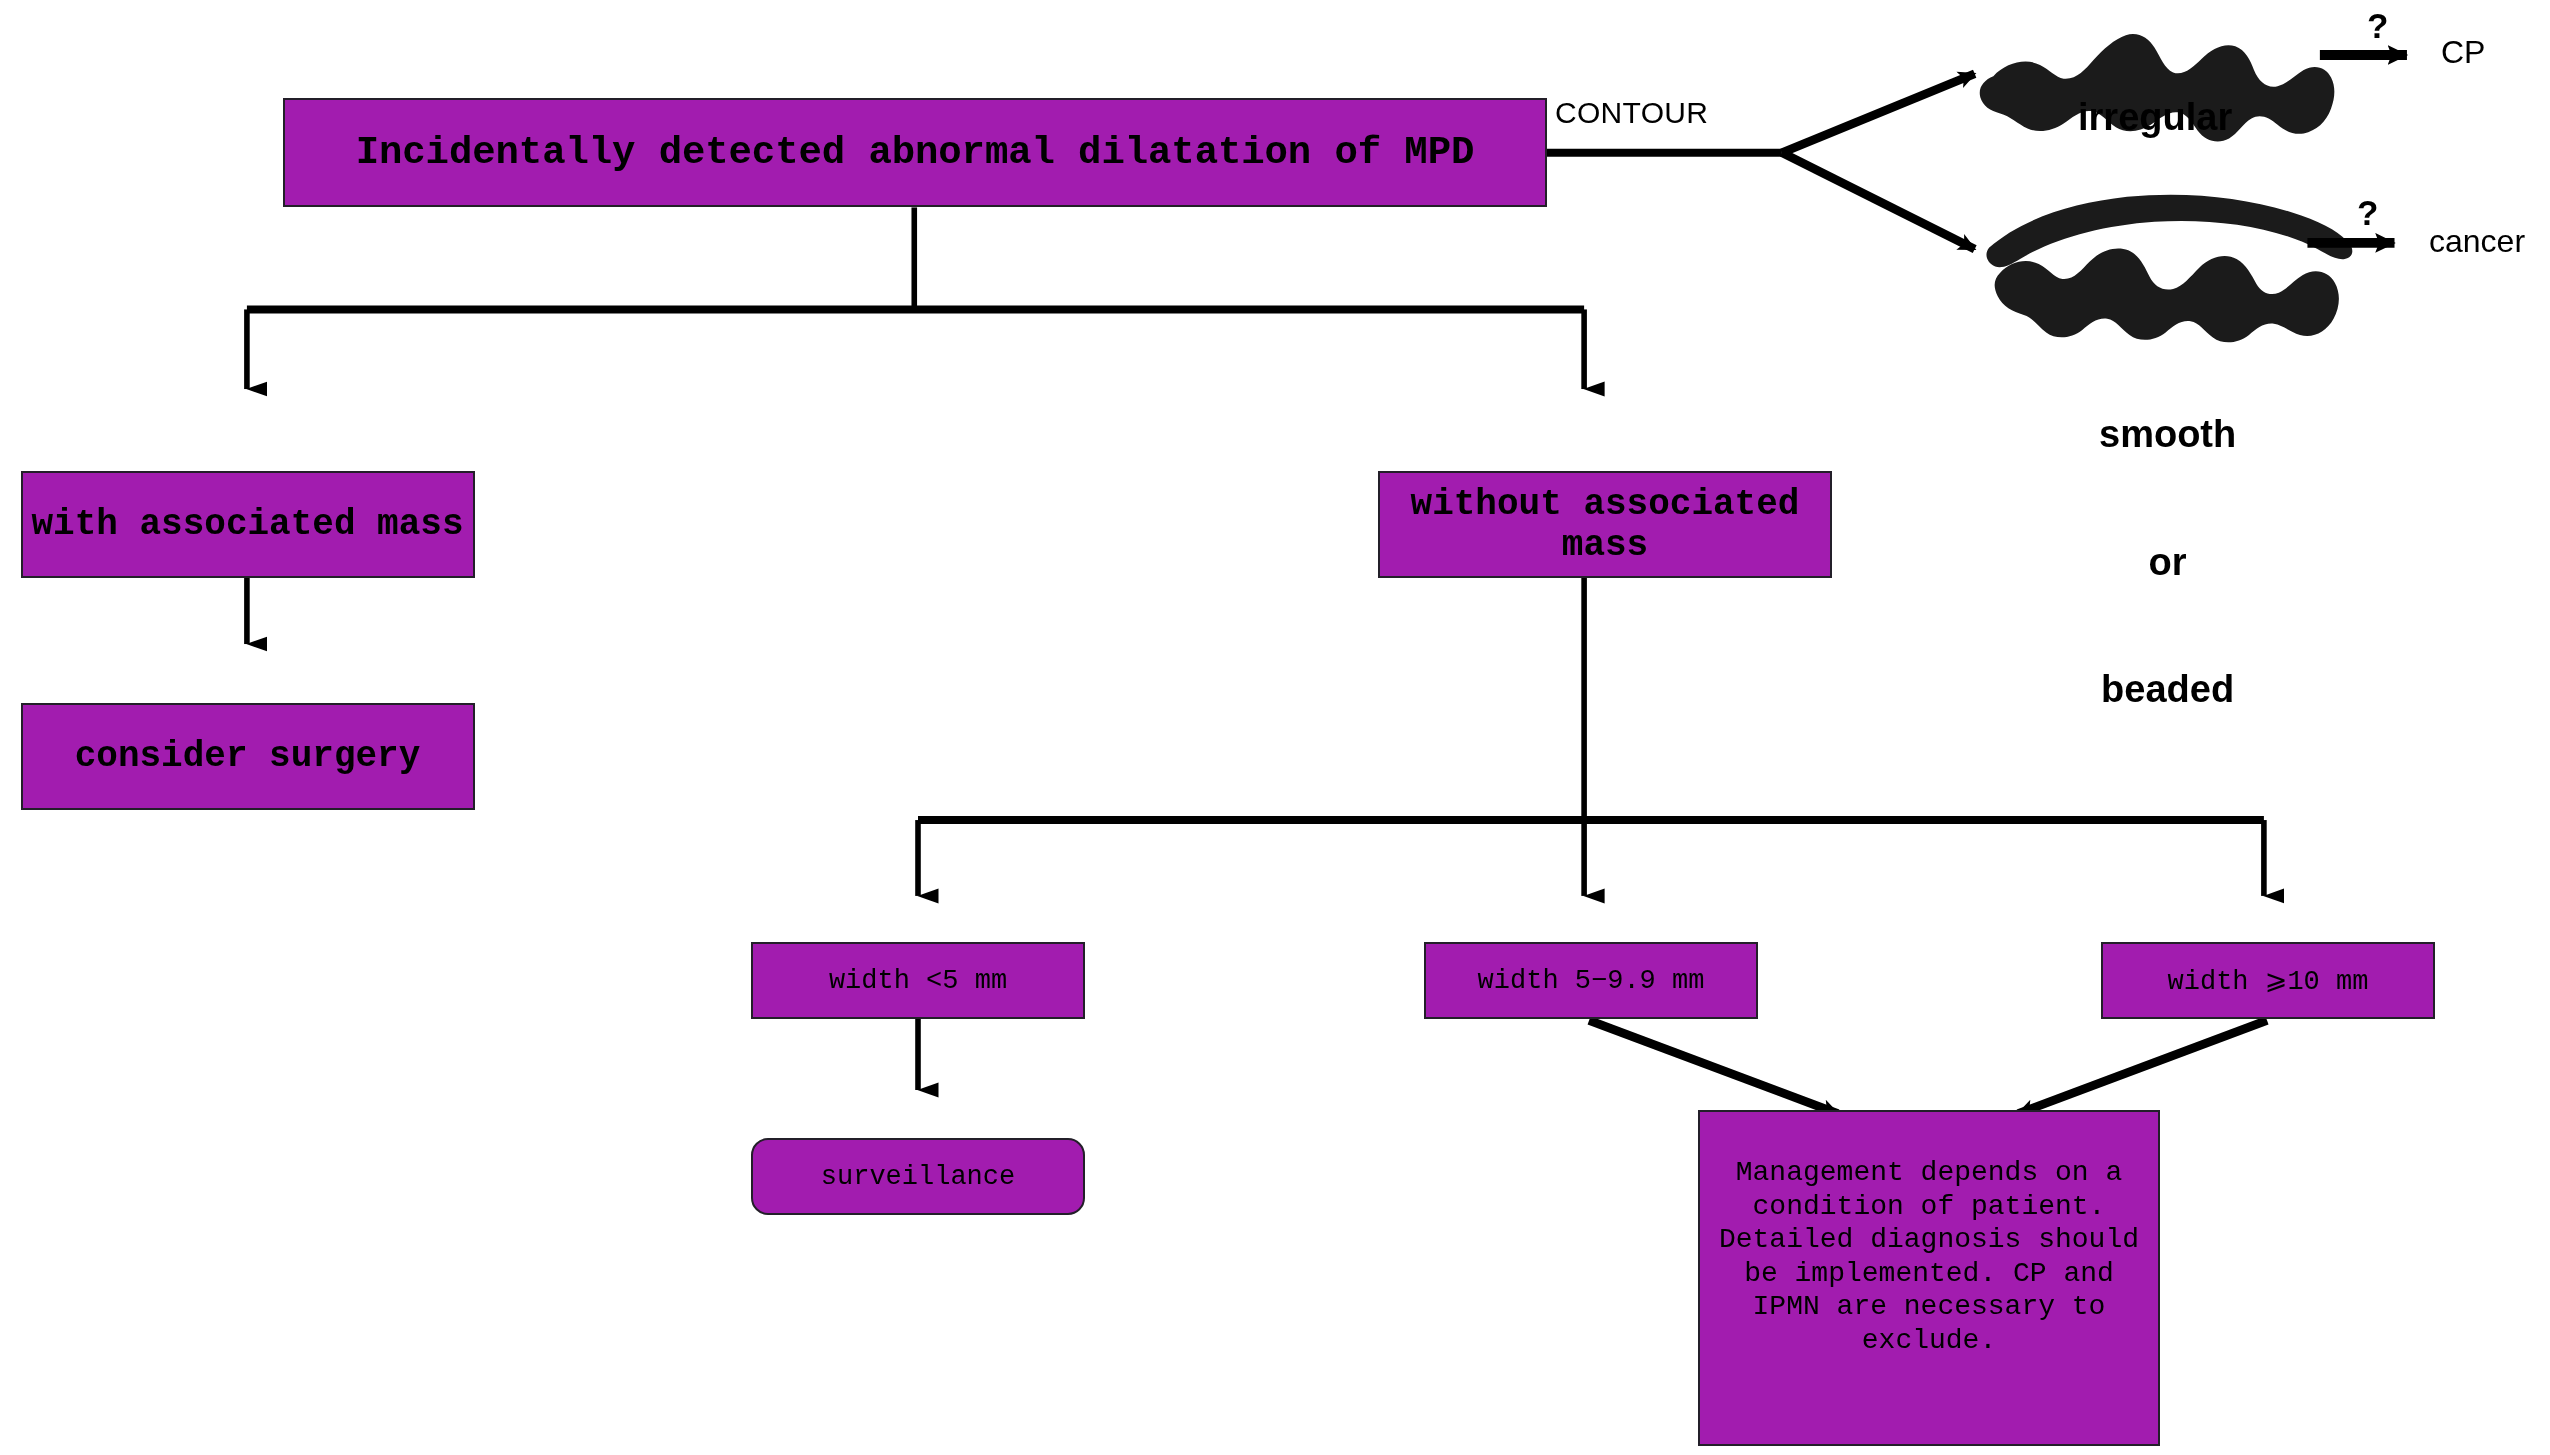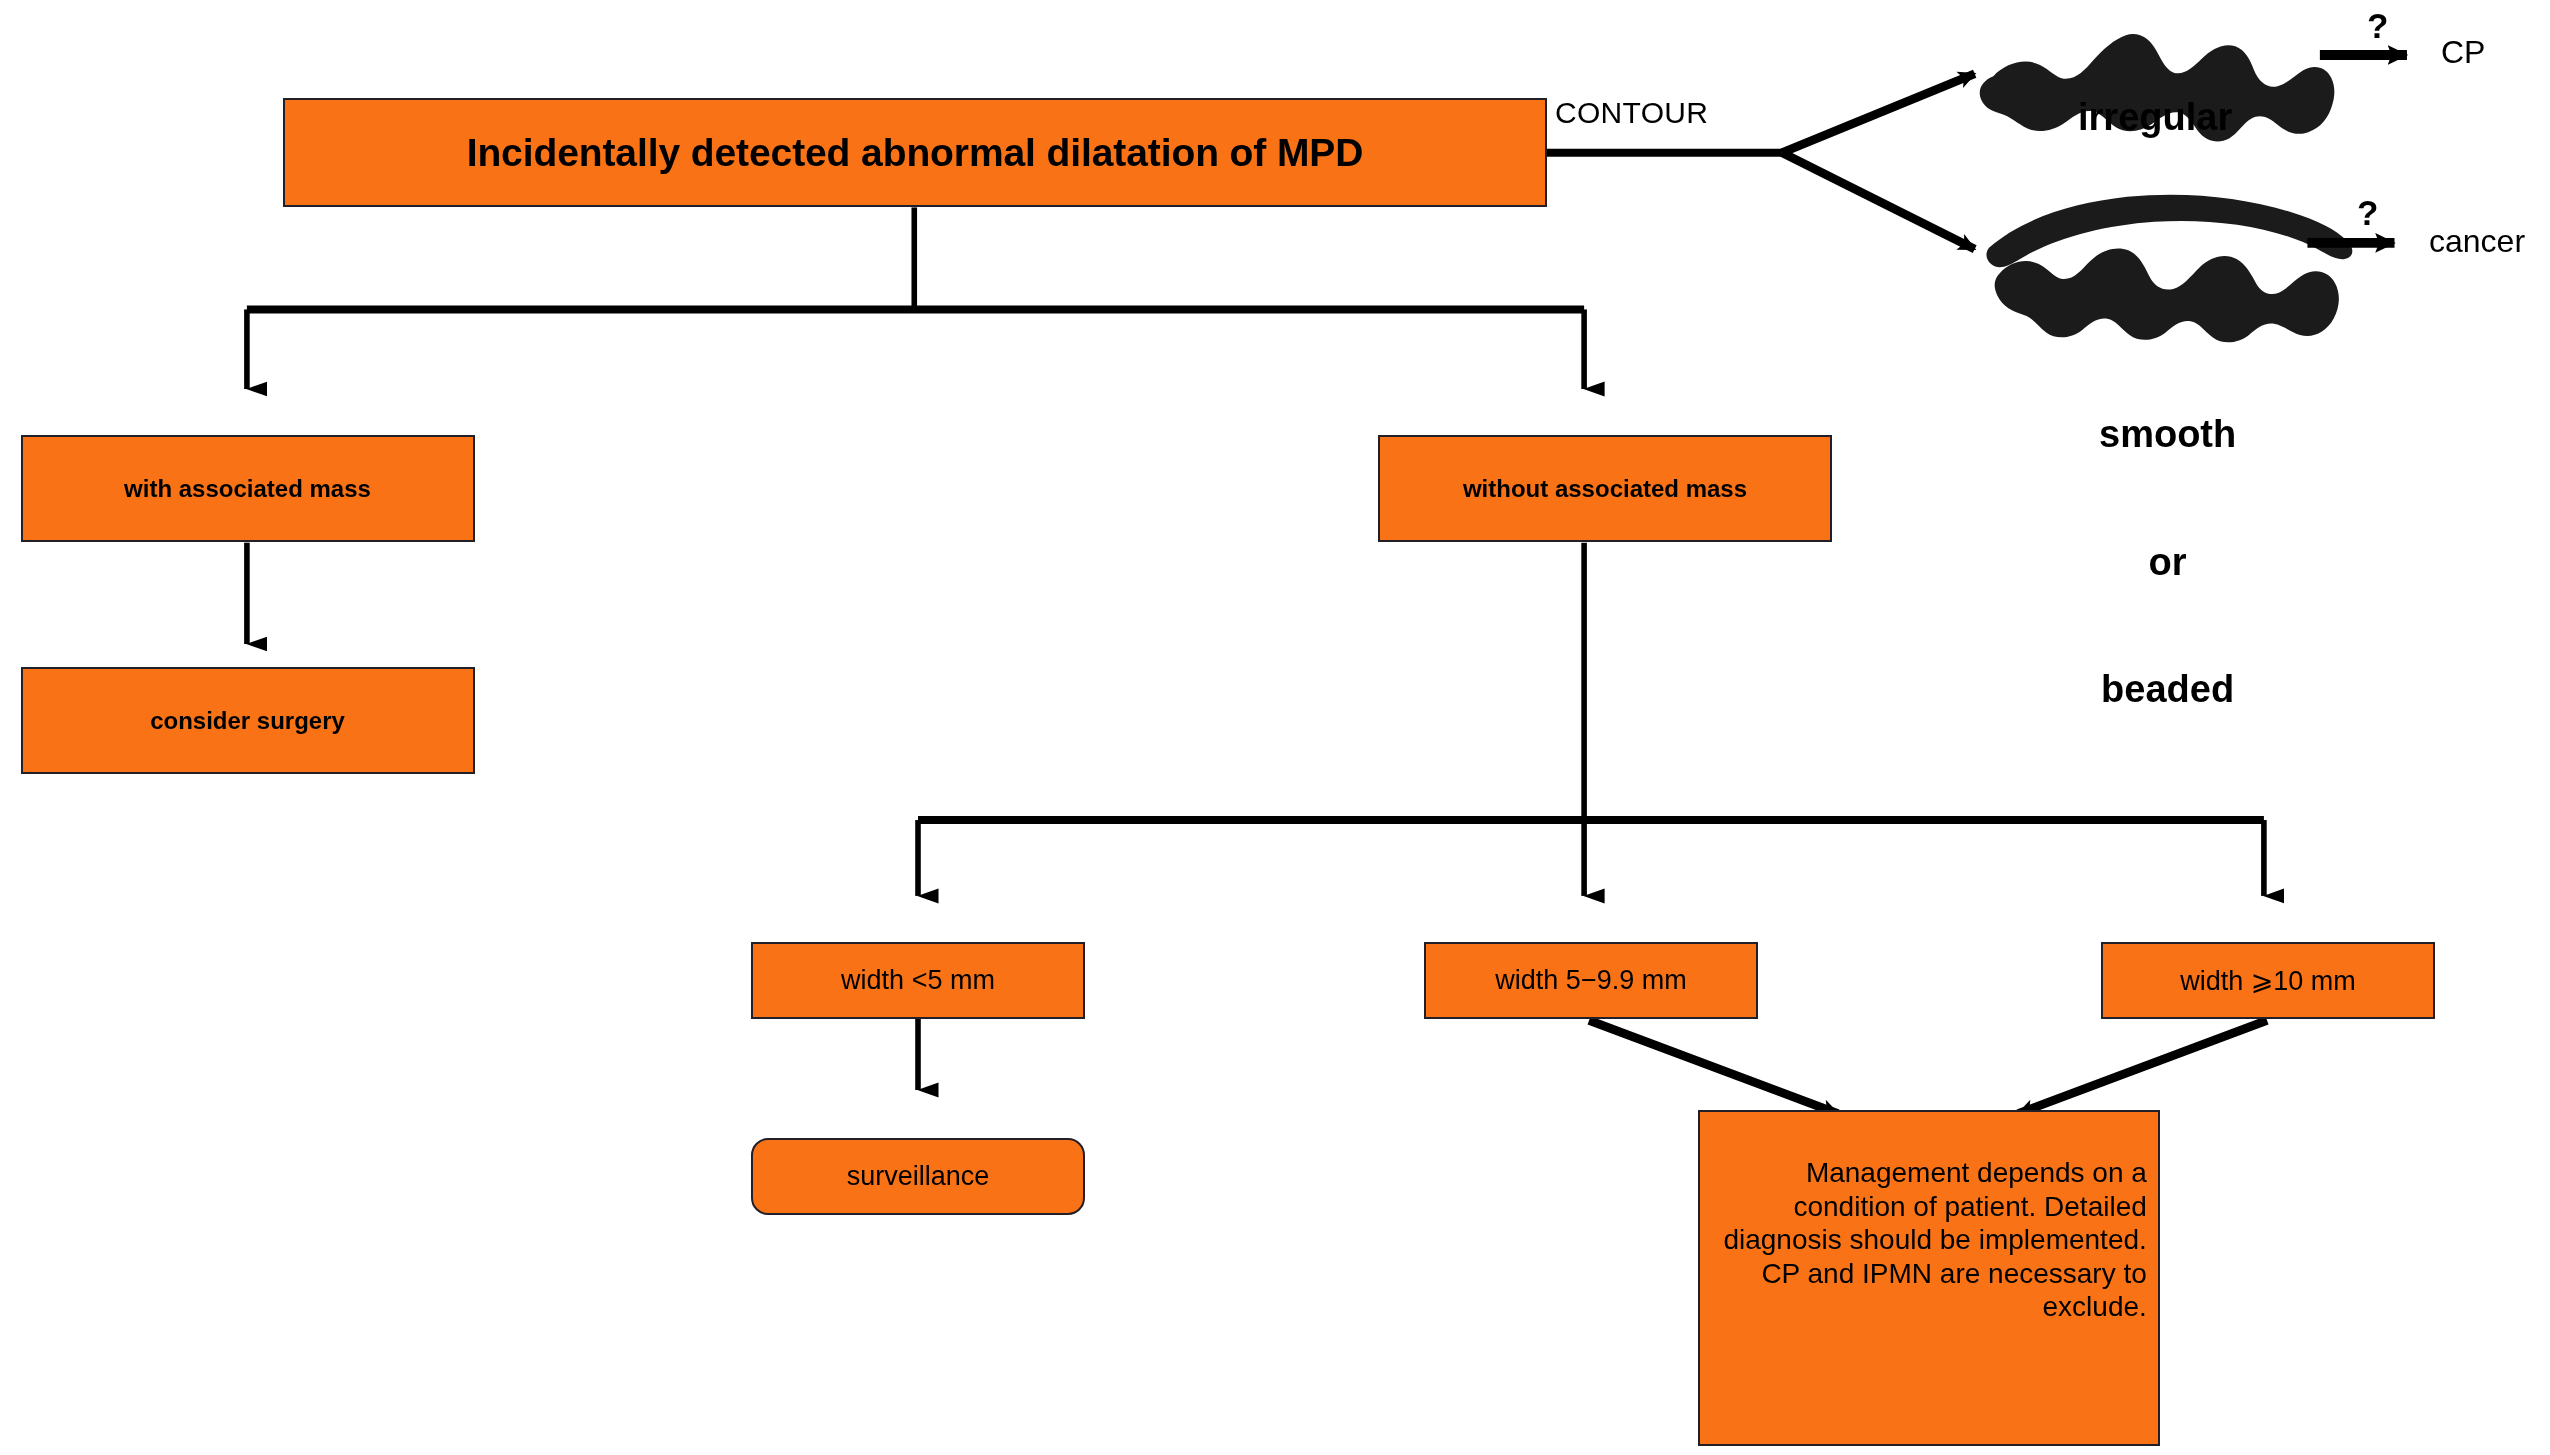--- a/index.html
+++ b/index.html
@@ -16,37 +16,39 @@
   }
   #svg-layer{
     position:absolute;
     left:0; top:0;
     width:2550px;
     height:1456px;
   }
   .node{
     position:absolute;
     box-sizing:border-box;
-    background:#f97316;
+    background:#a21caf;
     border:2.5px solid #231f29;
     display:flex;
     align-items:center;
     justify-content:center;
-    text-align:right;
+    text-align:center;
     color:#000000;
     z-index:3;
+    font-family:Liberation Mono, monospace;
   }
   .node-title{
     font-size:39px;
     font-weight:bold;
     letter-spacing:-0.1px;
   }
   .node-mid{
-    font-size:24px;
+    font-size:36px;
     font-weight:bold;
+    margin-top:36px;
   }
   .node-small{
     font-size:27px;
     font-weight:normal;
   }
   .node-para{
     font-size:28px;
     font-weight:normal;
     line-height:1.2;
     padding:8.7px 11.2px;

